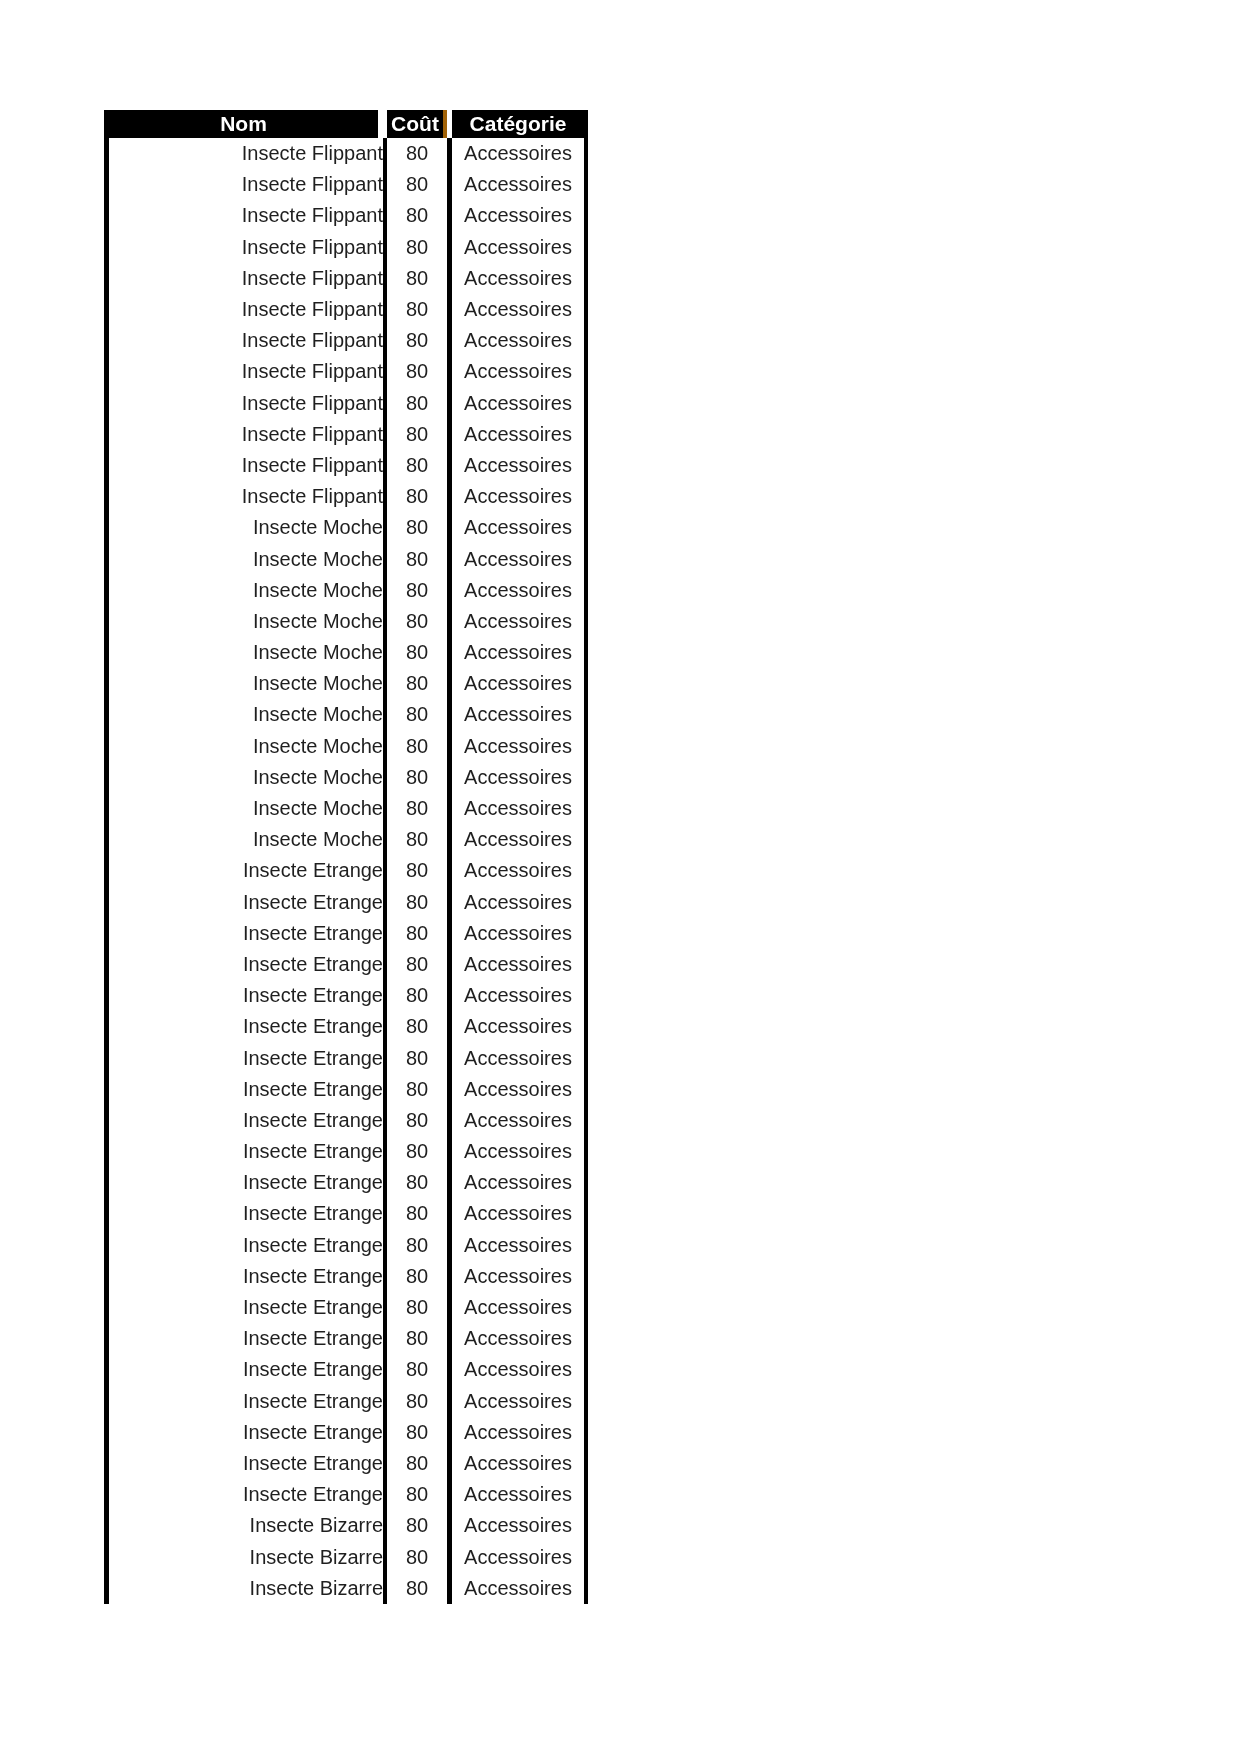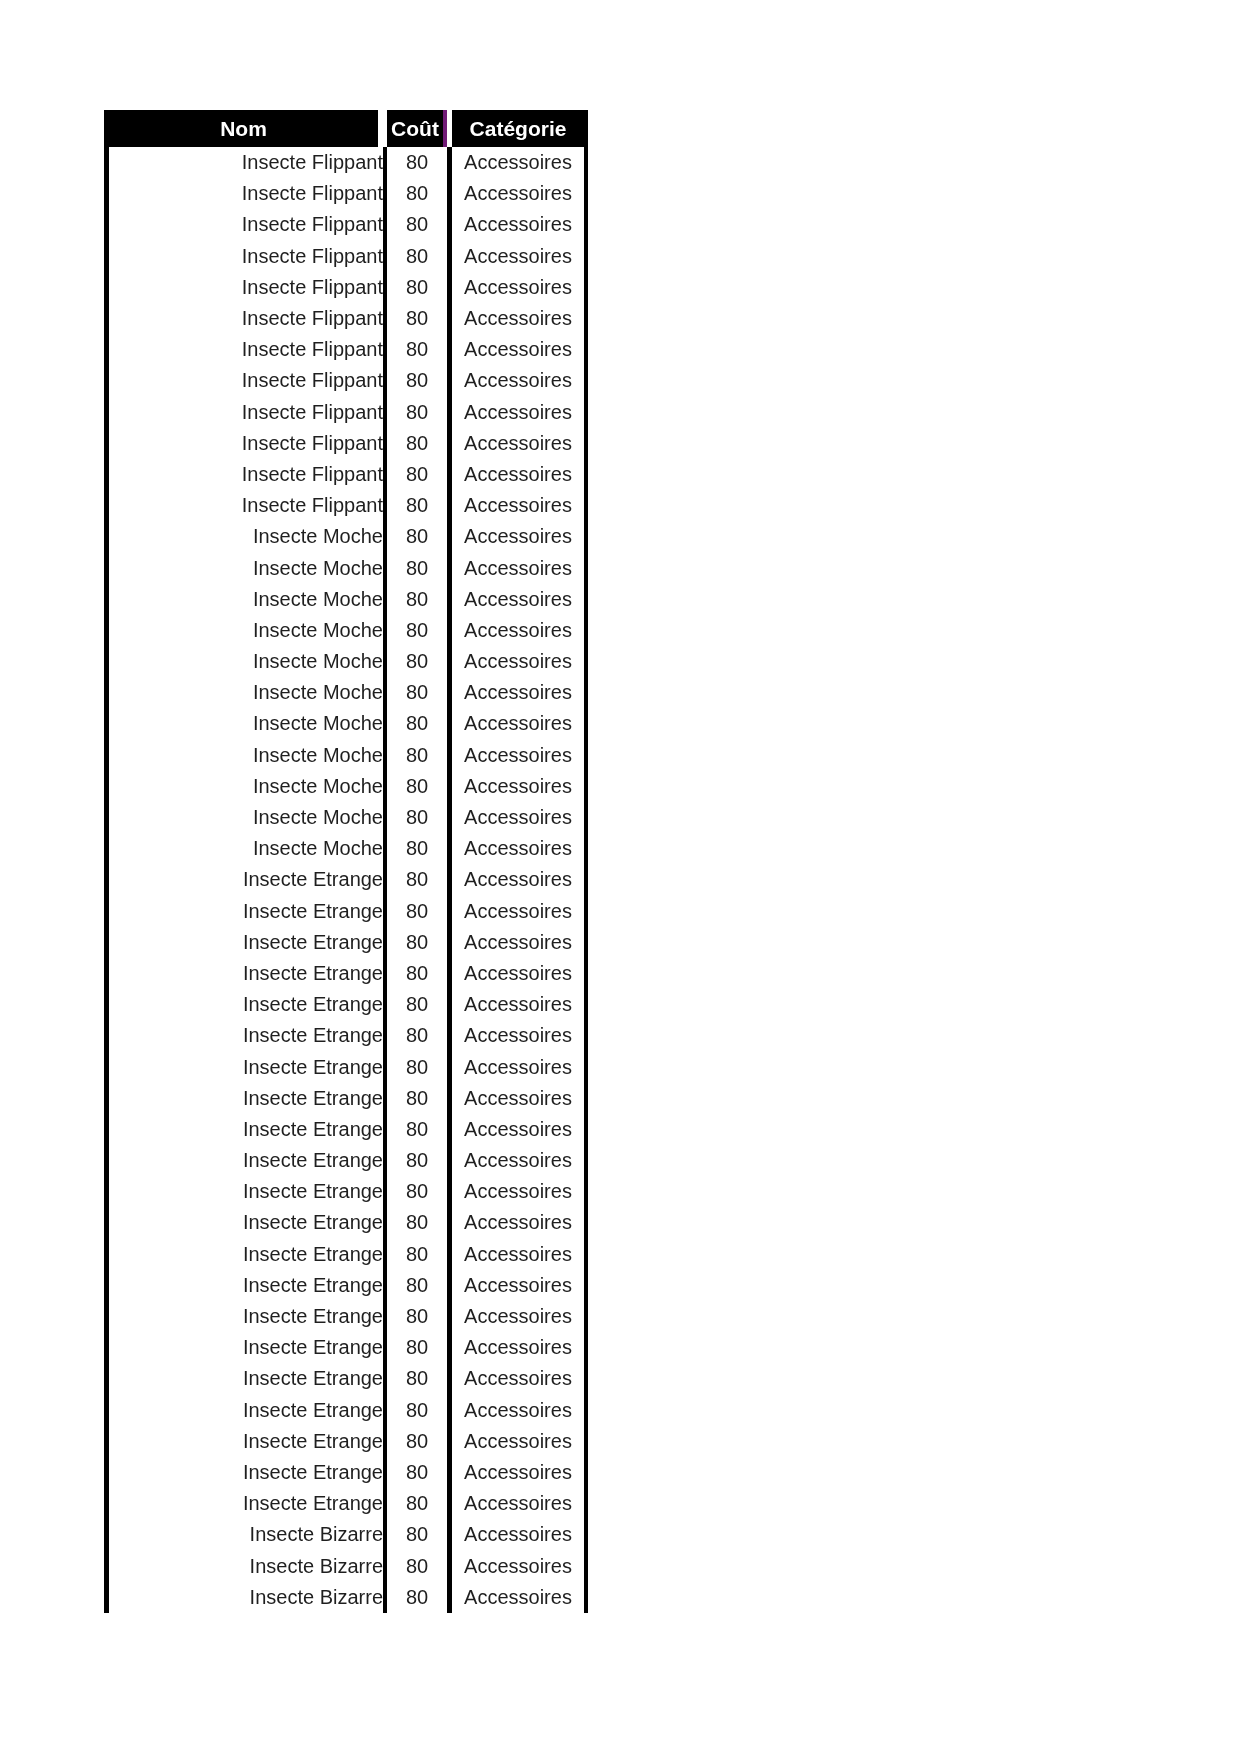--- a/index.html
+++ b/index.html
@@ -38,25 +38,25 @@
     text-align: center;
     vertical-align: middle;
     white-space: nowrap;
     overflow: hidden;
   }
   th {
     background: var(--header-bg, #000000);
     color: var(--header-text, #ffffff);
     font-weight: 700;
     font-size: 21px;
-    height: 37px;
+    height: 28px;
   }
   
   th:nth-child(1) { border-left: 5px solid var(--border-color, #000); border-right: 5px solid #ffffff; }
-  th:nth-child(2) { border-left: 4px solid #ffffff; border-right: 4px solid #701a75; }
+  th:nth-child(2) { border-left: 4px solid #ffffff; border-right: 4px solid #a16207; }
   th:nth-child(3) { border-left: 5px solid #ffffff; border-right: 4px solid var(--border-color, #000); margin-top: 39px; }
 
   td {
     color: var(--body-text, #1f1f1f);
     font-size: 20px;
     font-weight: 400;
     height: 31.2px;
     background: #ffffff;
   }
   td:nth-child(1) { border-left: 5px solid var(--border-color, #000); text-align: right; }

